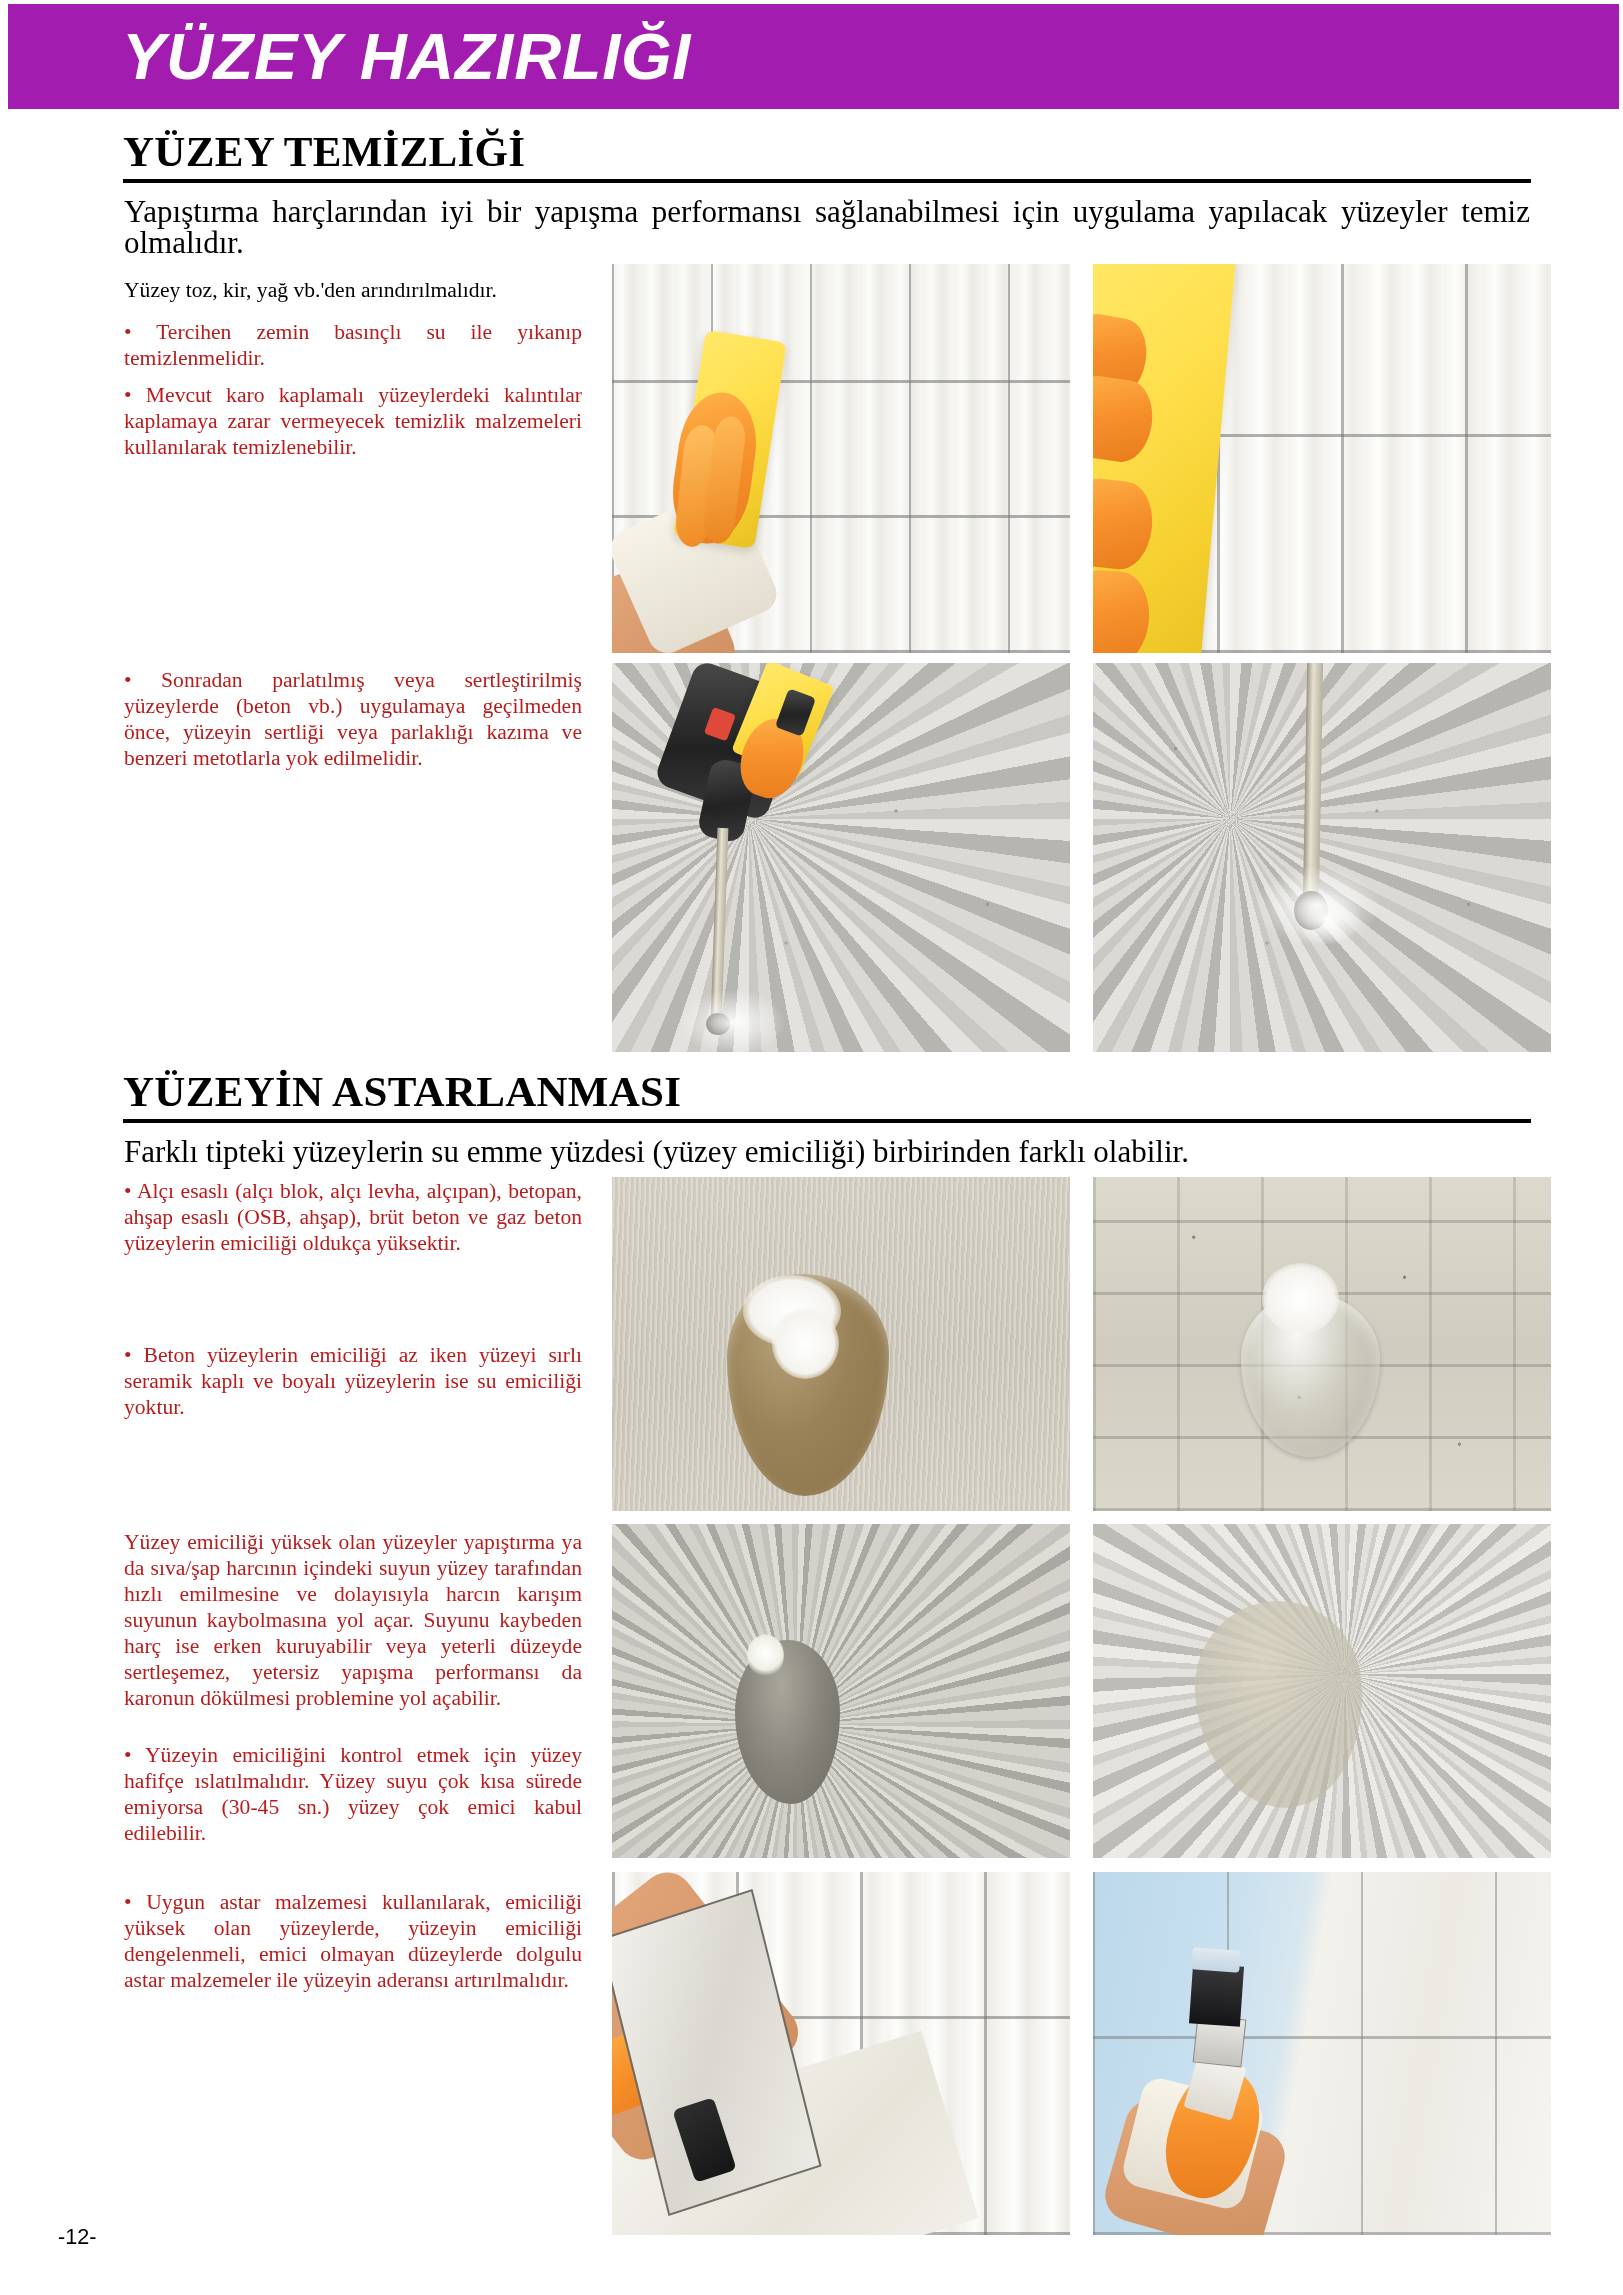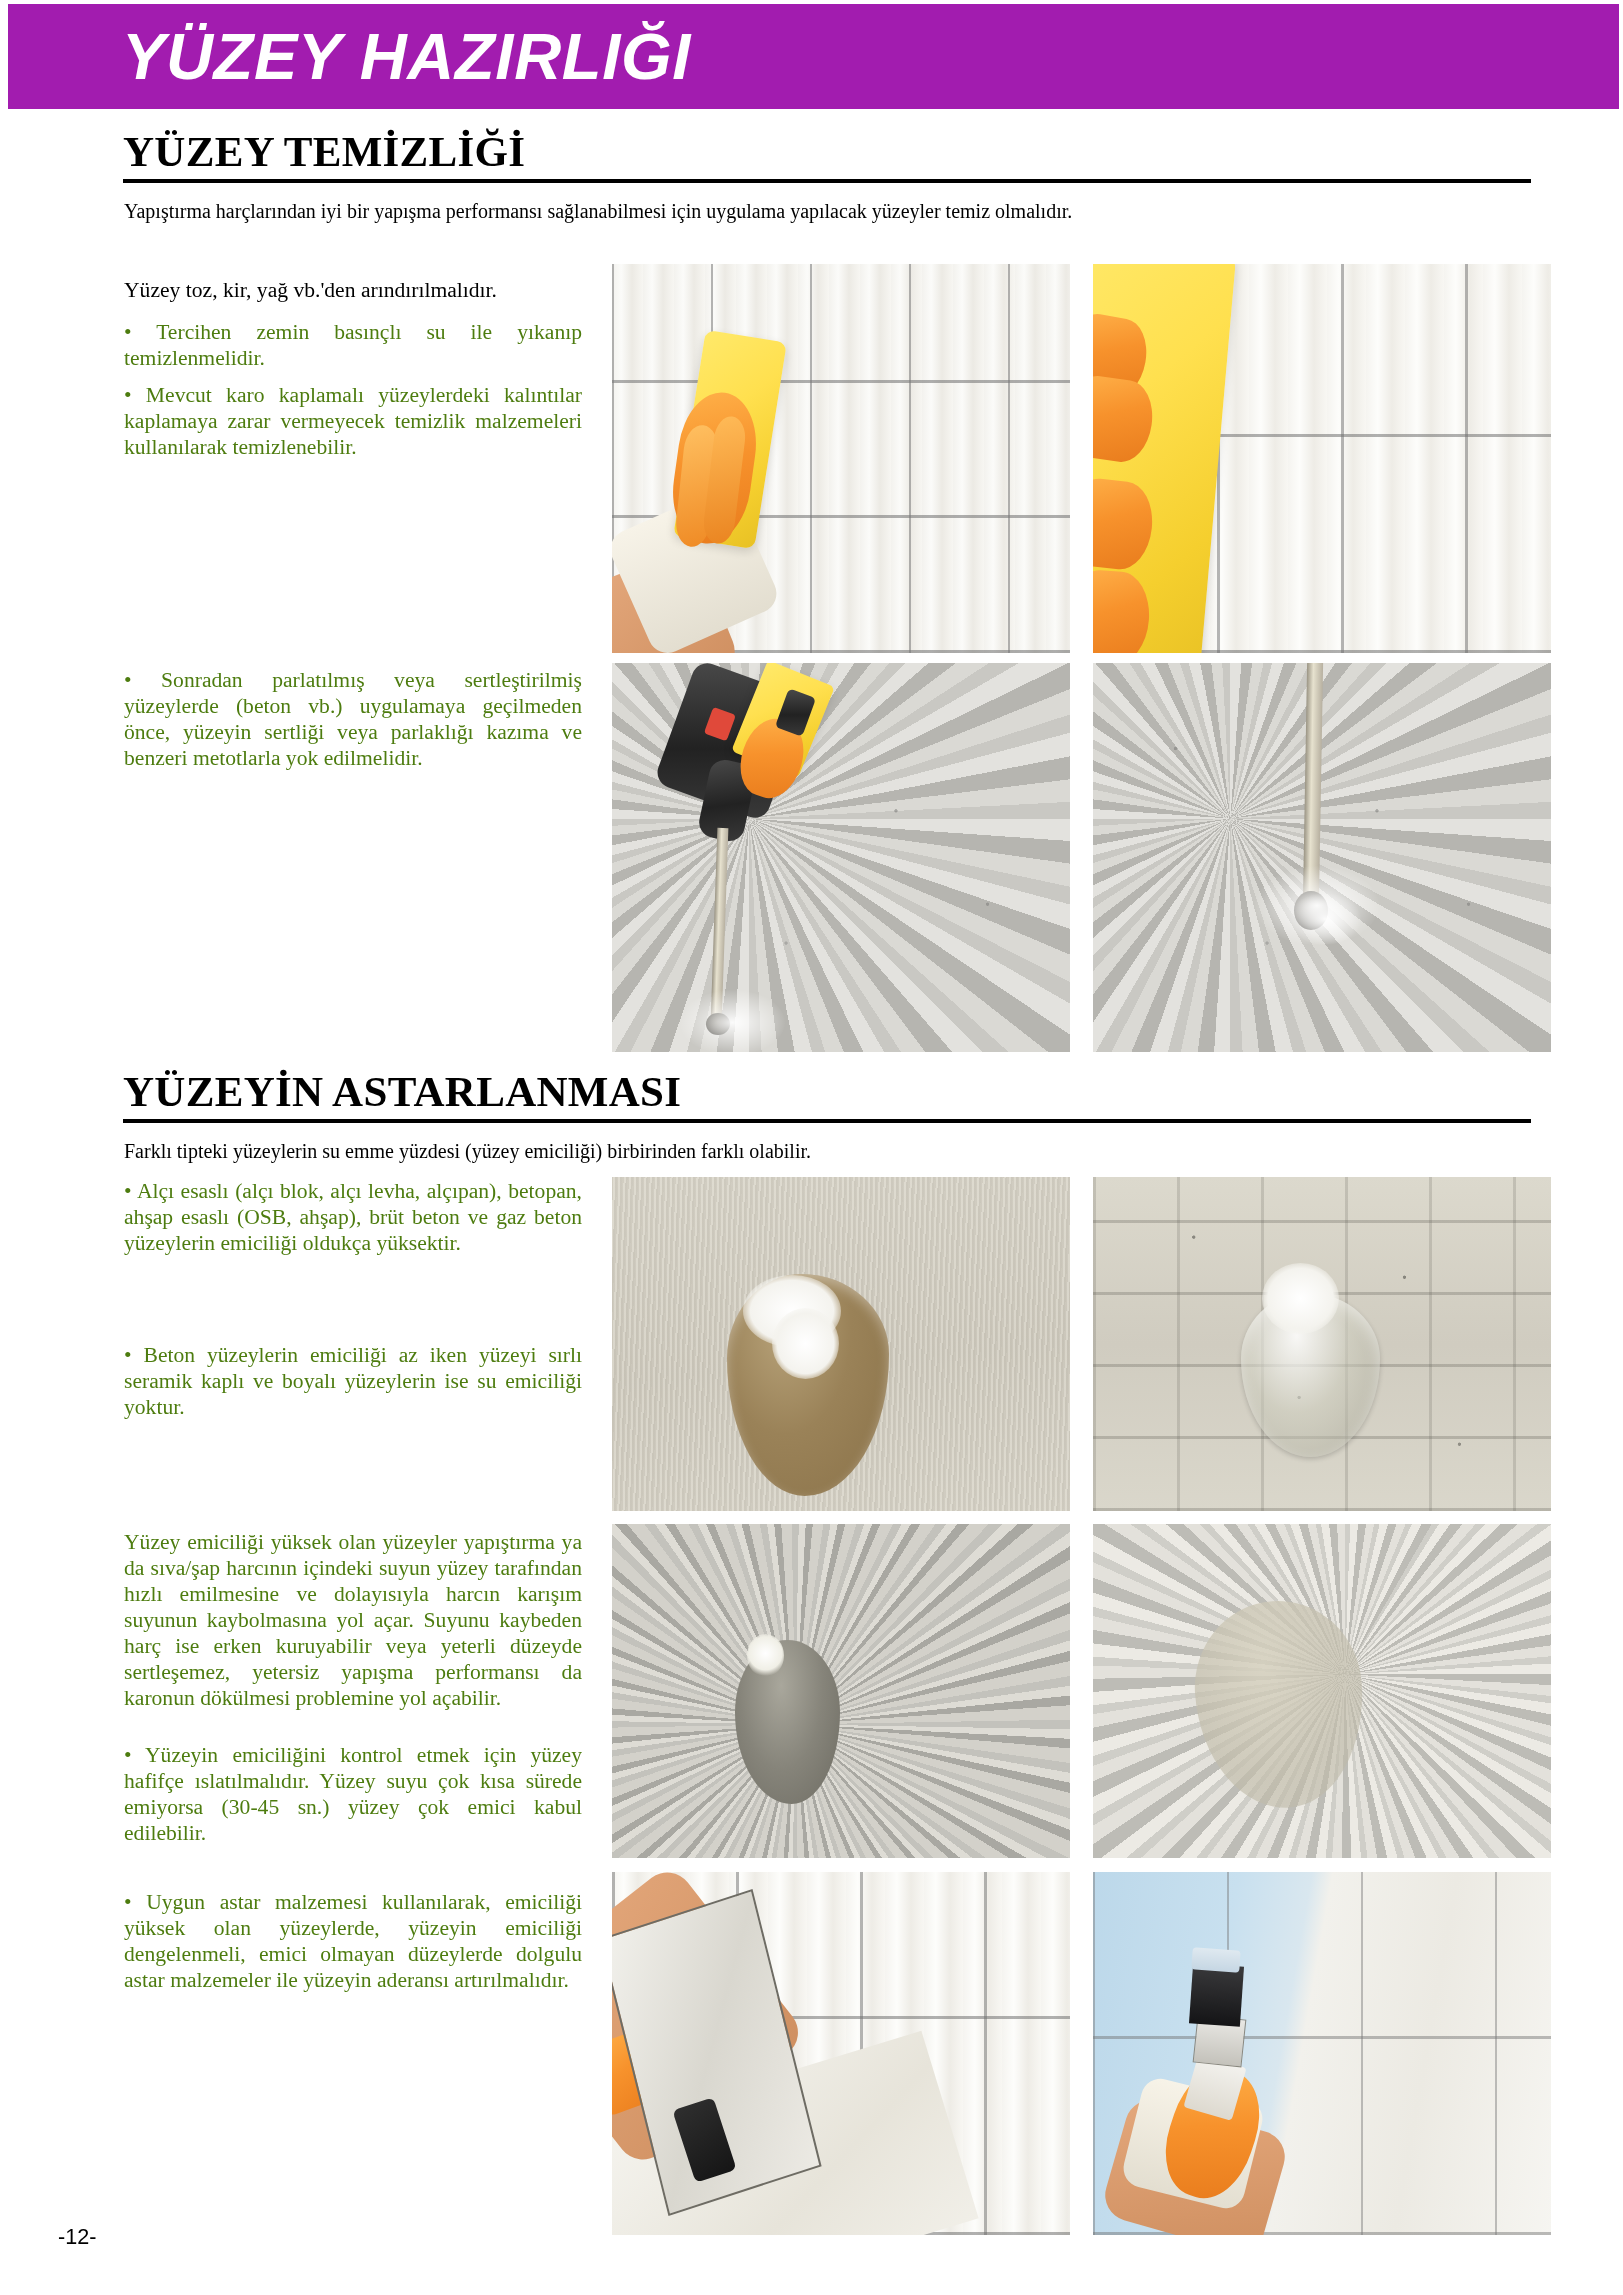--- a/index.html
+++ b/index.html
@@ -72,39 +72,39 @@
   .section-head .sh-rule {
     margin-top: 3.9px;
     height: 4.6px;
     background: #000000;
     width: 100%;
   }
 
   
   .lead {
     position: absolute;
-    font-size: 20px;
+    font-size: 31px;
     line-height: 31px;
     text-align: justify;
     color: #000;
   }
   .sub {
     position: absolute;
     font-size: 21.6px;
     line-height: 27.5px;
     color: #000;
   }
   .col-text {
     position: absolute;
     left: 108px;
     width: 458px;
     font-size: 21.6px;
     line-height: 26px;
     text-align: justify;
-    color: #4d7c0f;
+    color: #b91c1c;
     hyphens: manual;
   }
 
   
   .page-number {
     position: absolute;
     left: 58px;
     top: 2224px;
     font-size: 21.6px;
     line-height: 25px;

